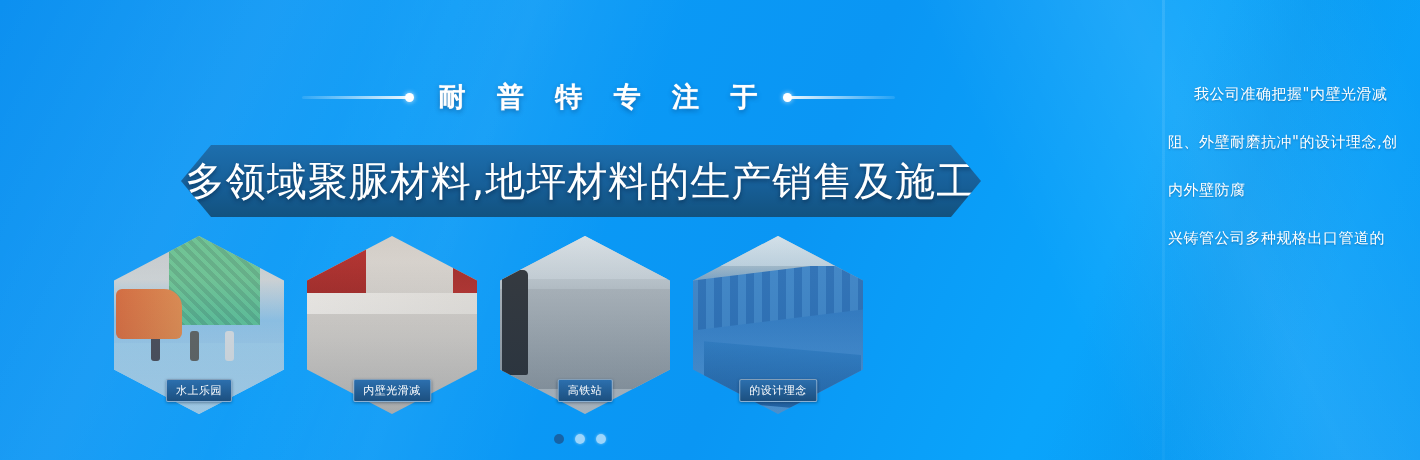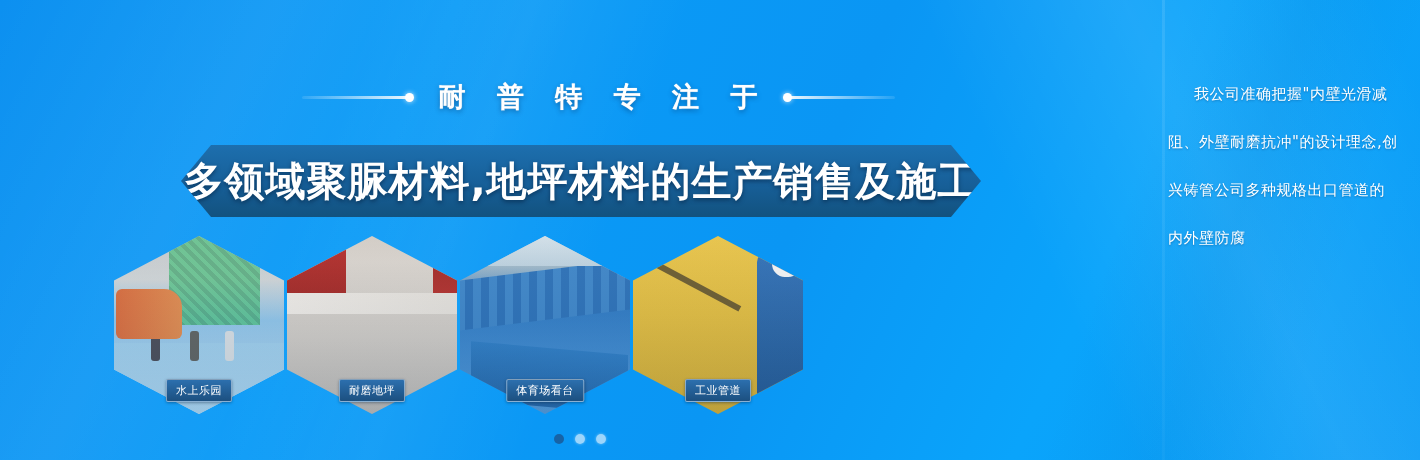--- a/index.html
+++ b/index.html
@@ -85,32 +85,32 @@
     position:absolute; left:181px; top:145px;
     width:800px; height:72px;
     background:linear-gradient(180deg, #1d6fae 0%, #175f98 55%, #12527f 100%);
     clip-path:polygon(30px 0, 770px 0, 800px 36px, 770px 72px, 30px 72px, 0 36px);
     display:flex; align-items:center; justify-content:center;
     box-shadow:0 4px 14px rgba(0,40,80,.25);
   }
   .headline-text {
     color:#ffffff;
     font-size:40px;
-    font-weight:bold;
+    font-weight:normal;
     letter-spacing:1px;
     font-family:"DejaVu Sans", sans-serif;
     white-space:nowrap;
     text-shadow:0 2px 4px rgba(0,25,55,.55);
   }
 
   
   .hex-row {
     position:absolute; left:114px; top:236px;
     width:1040px; height:178px;
-    display:flex; align-items:center;
+    display:flex; align-items:center;gap:20px;
   }
   .hex-cell {
     position:relative;
     width:170px; height:178px;
     margin-right:3px;
     flex:0 0 auto;
   }
   .hex-shape {
     position:absolute; inset:0;
     clip-path:polygon(50% 0%, 100% 25%, 100% 75%, 50% 100%, 0% 75%, 0% 25%);
@@ -266,57 +266,57 @@
 
     <div class="hex-cell">
       <div class="hex-shape">
         <div class="hex-img">
           <div class="sc s2">
             <div class="s2r"></div>
           </div>
         </div>
         <div class="hex-shade"></div>
       </div>
-      <div class="hex-label">耐磨地坪</div>
-    </div>
-
+      <div class="hex-label">内壁光滑减</div>
+    </div>
+
+    <div class="hex-cell">
+      <div class="hex-shape">
+        <div class="hex-img">
+          <div class="sc s3">
+            <div class="s3sky"></div>
+          </div>
+        </div>
+        <div class="hex-shade"></div>
+      </div>
+      <div class="hex-label">高铁站</div>
+    </div>
 
 
     <div class="hex-cell">
       <div class="hex-shape">
         <div class="hex-img">
           <div class="sc s5">
             <div class="s5sky"></div>
           </div>
         </div>
         <div class="hex-shade"></div>
       </div>
-      <div class="hex-label">体育场看台</div>
-    </div>
-
-    <div class="hex-cell">
-      <div class="hex-shape">
-        <div class="hex-img">
-          <div class="sc s6">
-            <div class="s6rod"></div>
-          </div>
-        </div>
-        <div class="hex-shade"></div>
-      </div>
-      <div class="hex-label">工业管道</div>
-    </div>
+      <div class="hex-label">的设计理念</div>
+    </div>
+
 
   </div>
 
   <div class="dots">
     <span class="dot active"></span>
     <span class="dot"></span>
     <span class="dot"></span>
   </div>
 
   <div class="side-col">
     <div class="side-line first">我公司准确把握"内壁光滑减</div>
     <div class="side-line">阻、外壁耐磨抗冲"的设计理念,创</div>
+    <div class="side-line">内外壁防腐</div>
     <div class="side-line">兴铸管公司多种规格出口管道的</div>
-    <div class="side-line">内外壁防腐</div>
   </div>
 
 </div>
 
 </body></html>

